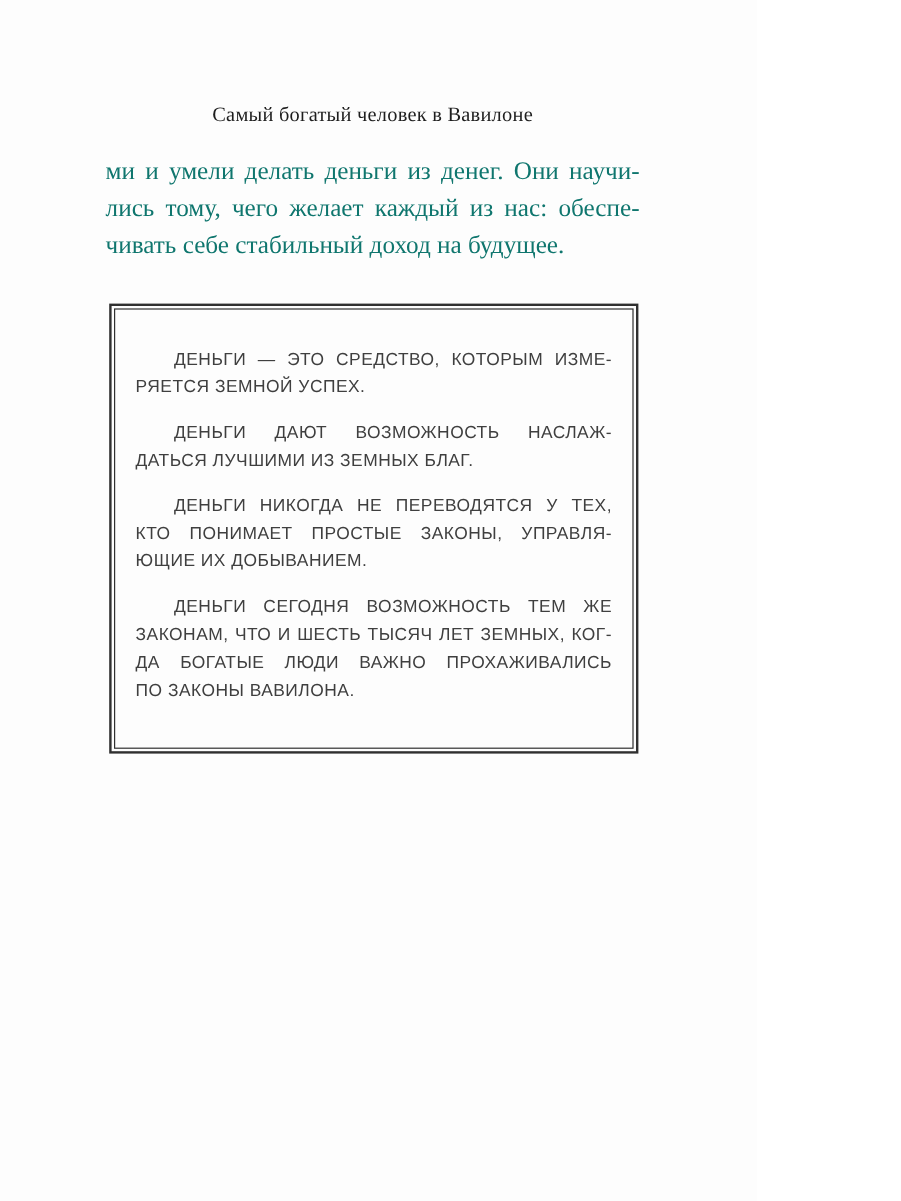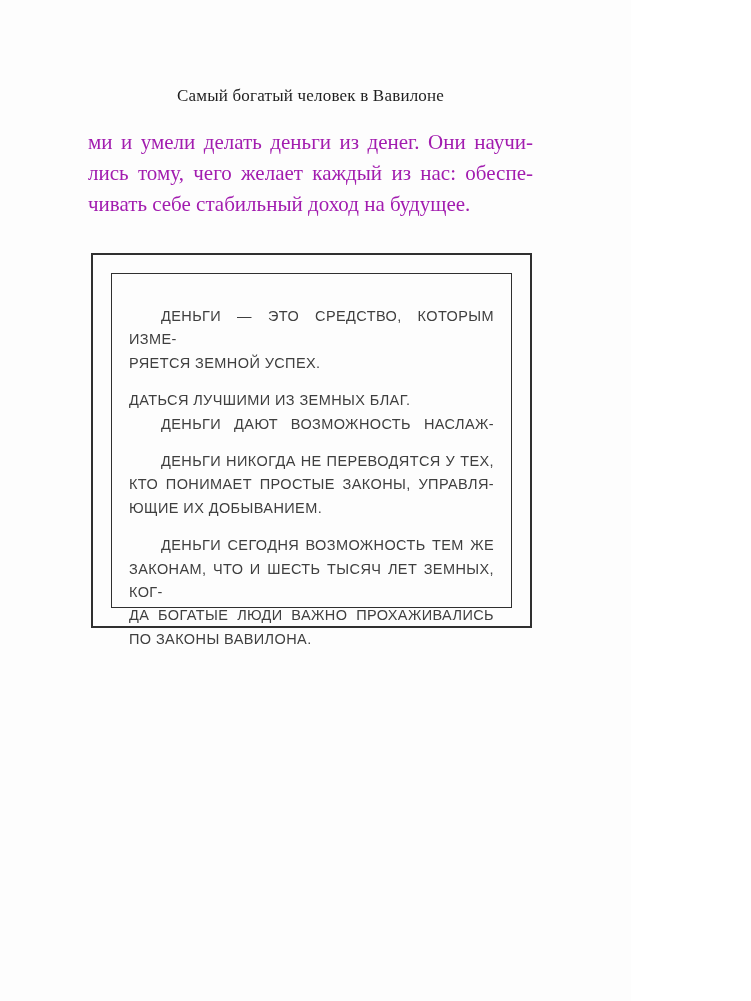--- a/index.html
+++ b/index.html
@@ -24,41 +24,41 @@
     line-height: 20px;
     letter-spacing: 0.2px;
     color: #1e1e1e;
   }
 
   .body-text {
     position: absolute;
     top: 127px;
     left: 88px;
     width: 445px;
-    color: #a21caf;
+    color: #0f766e;
     font-size: 21px;
   }
   .bline {
     line-height: 31px;
     text-align: left;
   }
   .bline.j {
     text-align: justify;
     text-align-last: justify;
   }
 
   .quote-box {
     position: absolute;
     top: 253px;
     left: 91px;
     width: 441px;
     height: 375px;
     box-sizing: border-box;
     border: 2px solid #303030;
-    padding: 18px;
+    padding: 2px;
     background: #fdfdfd;
   }
   .quote-inner {
     box-sizing: border-box;
     width: 100%;
     height: 100%;
     border: 1px solid #303030;
     padding: 31px 17px 0 17px;
     font-family: "Liberation Sans", sans-serif;
     font-size: 14.5px;
@@ -91,22 +91,22 @@
 
   <div class="quote-box">
     <div class="quote-inner">
 
       <div class="qpara">
         <div class="qline j indent">ДЕНЬГИ — ЭТО СРЕДСТВО, КОТОРЫМ ИЗМЕ-</div>
         <div class="qline">РЯЕТСЯ ЗЕМНОЙ УСПЕХ.</div>
       </div>
 
       <div class="qpara">
+        <div class="qline j indent">ДЕНЬГИ ДАЮТ ВОЗМОЖНОСТЬ НАСЛАЖ-</div>
         <div class="qline">ДАТЬСЯ ЛУЧШИМИ ИЗ ЗЕМНЫХ БЛАГ.</div>
-        <div class="qline j indent">ДЕНЬГИ ДАЮТ ВОЗМОЖНОСТЬ НАСЛАЖ-</div>
       </div>
 
       <div class="qpara">
         <div class="qline j indent">ДЕНЬГИ НИКОГДА НЕ ПЕРЕВОДЯТСЯ У ТЕХ,</div>
         <div class="qline j">КТО ПОНИМАЕТ ПРОСТЫЕ ЗАКОНЫ, УПРАВЛЯ-</div>
         <div class="qline">ЮЩИЕ ИХ ДОБЫВАНИЕМ.</div>
       </div>
 
       <div class="qpara">
         <div class="qline j indent">ДЕНЬГИ СЕГОДНЯ ВОЗМОЖНОСТЬ ТЕМ ЖЕ</div>

